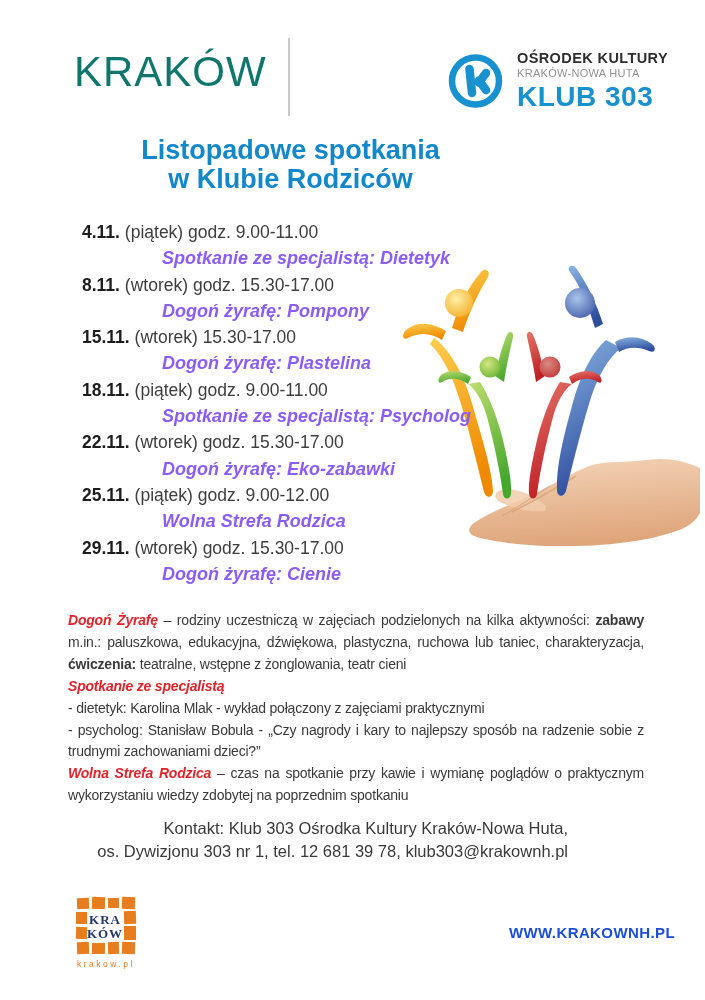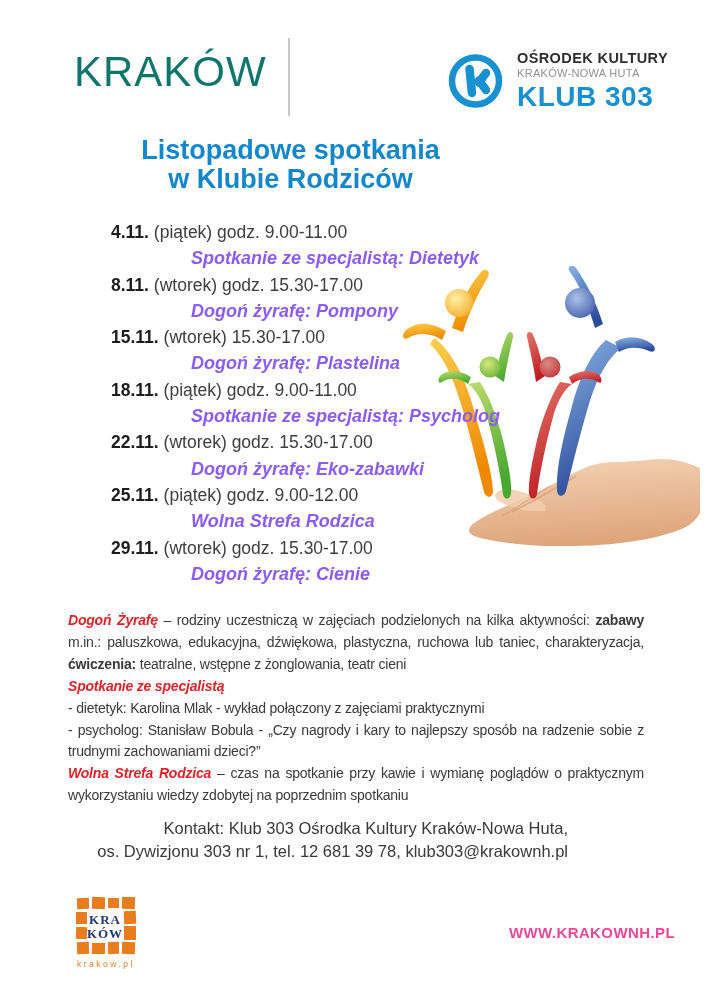--- a/index.html
+++ b/index.html
@@ -22,21 +22,21 @@
   .org-2{font-size:11px;color:#929292;letter-spacing:.3px;margin-top:1px;}
   .org-3{font-size:28px;font-weight:bold;color:#1791d0;letter-spacing:.5px;margin-top:2px;}
   
   .title{
     position:absolute;left:0;top:136px;width:581px;text-align:center;
     color:#1288ca;font-size:27px;font-weight:bold;line-height:29px;
   }
   
   .sched{
     position:absolute;left:82px;top:219px;
-    font-size:17.5px;line-height:26.3px;color:#3e3e3e;margin-left:29px;
+    font-size:17.5px;line-height:26.3px;color:#3e3e3e;
   }
   .s-date{font-weight:bold;color:#1d1d1d;}
   .s-event{
     margin-left:80px;color:#8b5cf6;font-weight:bold;font-style:italic;font-size:18px;
   }
   
   .art{position:absolute;left:400px;top:240px;width:300px;height:310px;}
   
   .desc{
     position:absolute;left:68px;top:610px;width:576px;
@@ -51,21 +51,21 @@
     font-size:16.5px;line-height:22.5px;color:#3a3a3a;
   }
   
   .mosaic{position:absolute;left:74px;top:895px;}
   .krk-url{
     position:absolute;left:72px;top:959px;width:68px;text-align:center;
     font-size:8.5px;letter-spacing:2.5px;color:#e87d1e;
   }
   .site{
     position:absolute;left:509px;top:924px;
-    font-size:15px;font-weight:bold;color:#ec4899;letter-spacing:.4px;
+    font-size:15px;font-weight:bold;color:#1d4ed8;letter-spacing:.4px;
   }
 </style>
 </head>
 <body>
 
 <div class="page">
 
   <div class="city-logo">KRAKÓW</div>
   <div class="header-divider"></div>
 

